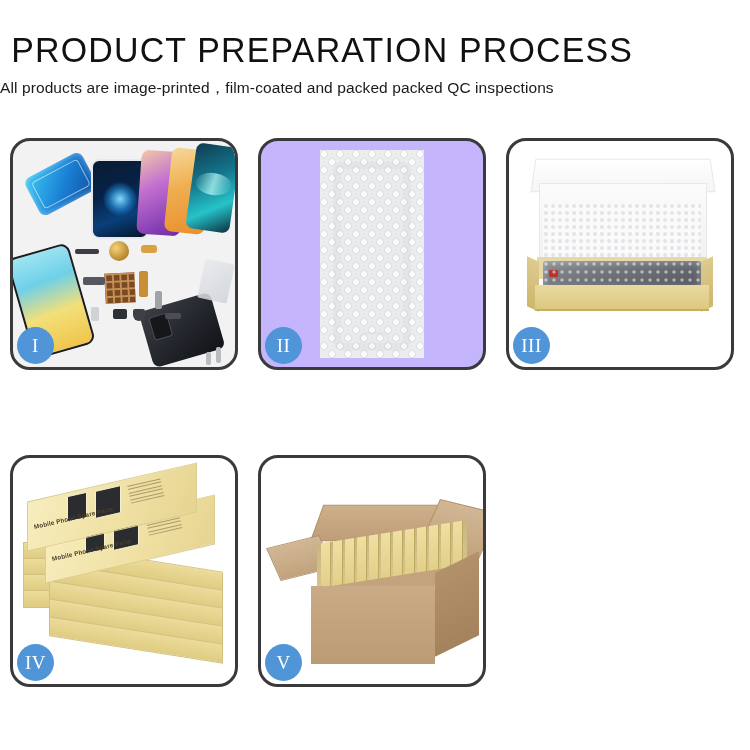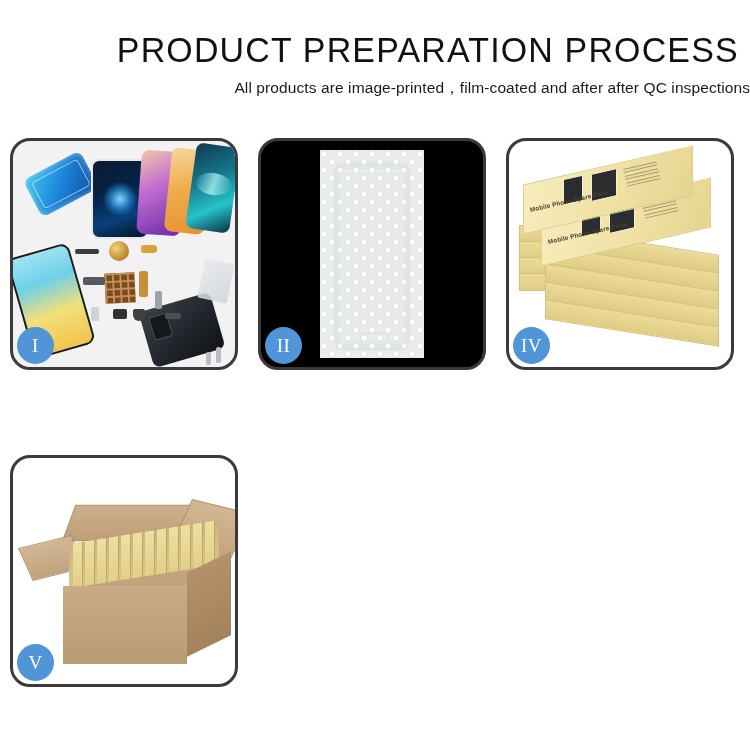--- a/index.html
+++ b/index.html
@@ -10,21 +10,21 @@
   body {
     width: 750px;
     height: 750px;
     overflow: hidden;
     font-family: "Liberation Sans", "DejaVu Sans", sans-serif;
     position: relative;
   }
 
   
   .header {
-    text-align: right;
+    text-align: left;
     padding-top: 32px;
   }
   .page-title {
     font-family: "Liberation Sans Narrow", "Liberation Sans", sans-serif;
     font-size: 35px;
     font-weight: 500;
     letter-spacing: 1.2px;
     color: #111111;
     line-height: 1.0;
     margin: 0;
@@ -179,21 +179,21 @@
   .p1 .pi2{ left:152px; top:172px; width:16px; height:6px;  background:#4a4d52; }
   .p1 .pj { right:14px; bottom:4px; width:5px; height:16px; background:#b9bcc1; }
   .p1 .pk { right:24px; bottom:2px; width:5px; height:13px; background:#b9bcc1; }
   .p1 .sheet {
     position:absolute; right:4px; top:120px; width:30px; height:40px;
     background: linear-gradient(135deg,#e8eaec,#cfd3d8);
     transform: rotate(12deg); border-radius:2px; opacity:.85;
   }
 
   
-  .p2 { background:#000000; }
+  .p2 { background:#c4b5fd; }
   .p2 .stage {
     position:absolute; left:50%; top:50%; transform:translate(-50%,-50%);
     width:104px; height:208px; background:#fdfdfd;
   }
   .p2 .screen {
     position:absolute; left:14px; top:12px; right:14px; bottom:8px;
     border: 7px solid #6d7278;
     border-radius: 9px;
     background: #d8dbde;
     box-shadow: 0 0 0 1px #9fa3a8;
@@ -365,21 +365,21 @@
     position:absolute; left:40px; top:46px; width:150px; height:12px;
     background: rgba(255,255,255,.35);
     transform: skewY(-21deg);
   }
 </style>
 </head>
 <body>
 
 <div class="header">
   <div class="page-title">PRODUCT PREPARATION PROCESS</div>
-  <div class="page-subtitle">All products are image-printed，film-coated and after after QC inspections</div>
+  <div class="page-subtitle">All products are image-printed，film-coated and packed packed QC inspections</div>
 </div>
 
 <div class="grid">
 
   <div class="panel p1">
     <div class="panel-photo">
       <div class="glass-blue"></div>
       <div class="ph-front"></div>
       <div class="ph-purple"></div>
       <div class="ph-gold"></div>
@@ -407,20 +407,35 @@
   <div class="panel p2">
     <div class="panel-photo">
       <div class="stage">
         <div class="screen"></div>
         <div class="bubbles"></div>
       </div>
     </div>
     <div class="badge">II</div>
   </div>
 
+  <div class="panel p3">
+    <div class="panel-photo">
+      <div class="lid"></div>
+      <div class="lidback"></div>
+      <div class="foam"></div>
+      <div class="tray-back"></div>
+      <div class="item">
+        <div class="item-dot"></div>
+      </div>
+      <div class="tray-left"></div>
+      <div class="tray-right"></div>
+      <div class="tray-front"></div>
+    </div>
+    <div class="badge">III</div>
+  </div>
 
   <div class="panel p4">
     <div class="panel-photo">
       <div class="stack">
 
         <div class="ybox-side" style="left:10px;  top:84px;  width:44px;  height:16px;"></div>
         <div class="ybox-side" style="left:10px;  top:100px; width:44px;  height:16px;"></div>
         <div class="ybox-side" style="left:10px;  top:116px; width:44px;  height:16px;"></div>
         <div class="ybox-side" style="left:10px;  top:132px; width:44px;  height:16px;"></div>
 

